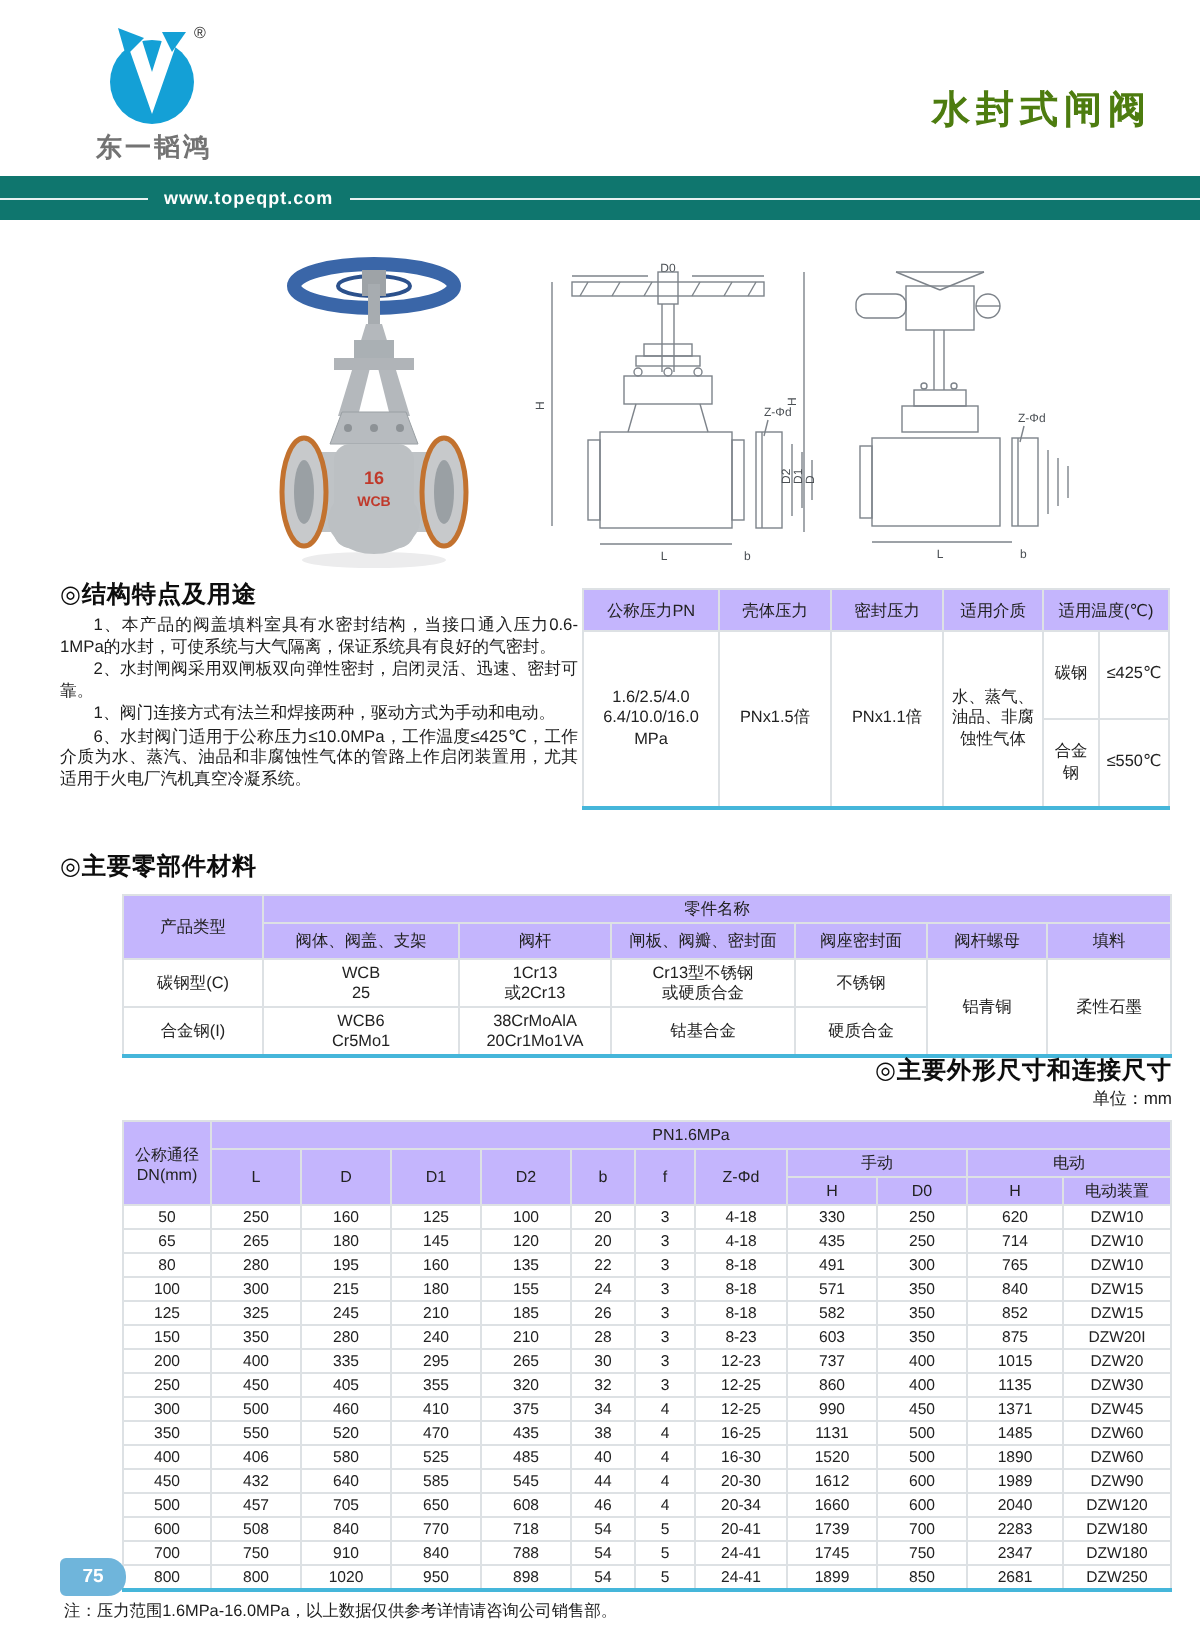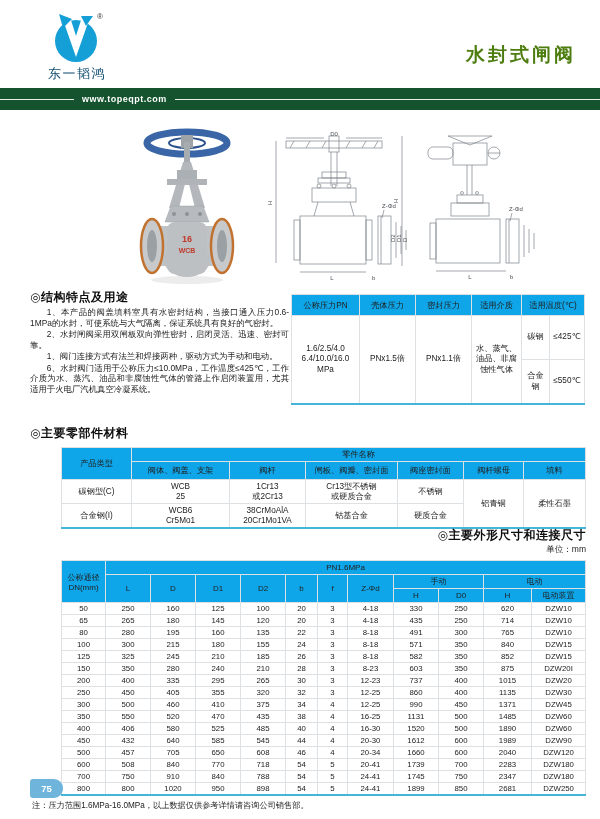--- a/index.html
+++ b/index.html
@@ -3,41 +3,41 @@
 <meta charset="utf-8">
 <style>
   html,body{margin:0;padding:0;}
   body{
     width:600px;height:819px;position:relative;background:#ffffff;
     font-family:"Liberation Sans","DejaVu Sans",sans-serif;color:#222;overflow:hidden;
   }
   
   .logo-wrap{position:absolute;left:34px;top:10px;width:86px;text-align:center;}
   .logo-wrap svg{display:block;margin:0 auto;}
-  .brand{font-size:13px;font-weight:400;letter-spacing:1.5px;color:#0c4a6e;margin-top:1px;white-space:nowrap;}
+  .brand{font-size:13px;font-weight:700;letter-spacing:1.5px;color:#737373;margin-top:1px;white-space:nowrap;}
   .page-title{position:absolute;right:24px;top:42px;font-size:19px;font-weight:700;letter-spacing:3px;color:#4d7c0f;}
-  .banner{position:absolute;left:0;top:88px;width:600px;height:22px;background:#14532d;display:flex;align-items:center;}
+  .banner{position:absolute;left:0;top:88px;width:600px;height:22px;background:#0f766e;display:flex;align-items:center;}
   .banner .seg1{width:74px;height:1px;background:rgba(255,255,255,.9);}
   .banner .url{color:#fff;font-size:9px;font-weight:700;padding:0 8px;letter-spacing:.5px;white-space:nowrap;}
   .banner .seg2{flex:1;height:1px;background:rgba(255,255,255,.9);}
   
   .figures{position:absolute;left:0;top:120px;width:600px;height:172px;}
   .fig{position:absolute;}
   .fig.photo{left:126px;top:6px;}
   .fig.manual{left:258px;top:10px;}
   .fig.electric{left:390px;top:13px;}
   
   .section-title{font-size:12px;font-weight:700;color:#0d0d0d;letter-spacing:.5px;}
   
   .features{position:absolute;left:30px;top:289px;width:259px;}
   .feat{font-size:8.4px;line-height:1.25;color:#1c1c1c;margin:1px 0 0 0;text-indent:2em;text-align:justify;}
   
   table{border-collapse:collapse;table-layout:fixed;}
   th,td{border:1px solid #dde1e4;text-align:center;vertical-align:middle;padding:1px 2px;font-weight:400;color:#222;}
-  thead th,.hd{background:#0ea5e9;}
+  thead th,.hd{background:#c4b5fd;}
   .pre{white-space:pre-line;}
   .blue-underline{border-bottom:2px solid #45b6da;}
   
   .performance{position:absolute;left:291px;top:289px;width:295px;}
   .perf-table{width:293px;margin-top:5px;font-size:8.2px;}
   .perf-table thead th{height:18px;}
   .perf-table td{height:41px;line-height:1.3;}
   
   .materials{position:absolute;left:30px;top:425px;width:556px;}
   .mat-table{width:524px;margin:5px 0 0 31px;font-size:8.2px;}

